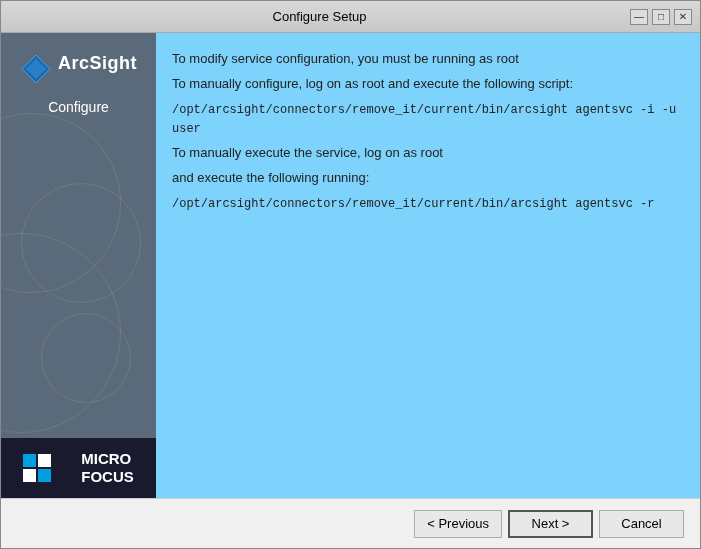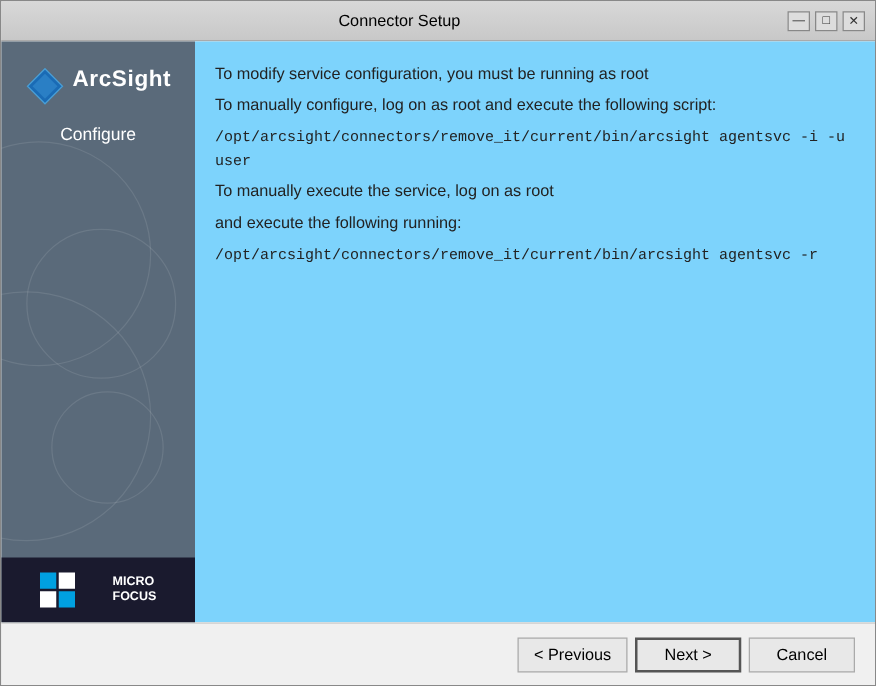--- a/index.html
+++ b/index.html
@@ -150,21 +150,21 @@
     .mf-cell {
       background: #00a0e0;
     }
 
     .mf-cell.white {
       background: white;
     }
 
     .mf-text {
       color: white;
-      font-size: 10px;
+      font-size: 15px;
       font-weight: bold;
       line-height: 1.2;
       text-transform: uppercase;
       margin-left: 26px;
     }
 
     .main-content {
       flex: 1;
       background: #7dd3fc;
       display: flex;
@@ -220,21 +220,21 @@
     .footer-btn.default-btn {
       border: 2px solid #555;
     }
   </style>
 </head>
 <body>
 
 <div class="window">
 
   <div class="title-bar">
-    <div class="title-bar-title">Connector Setup</div>
+    <div class="title-bar-title">Configure Setup</div>
     <div class="title-bar-controls">
       <div class="title-btn">—</div>
       <div class="title-btn">□</div>
       <div class="title-btn">✕</div>
     </div>
   </div>
 
   <div class="window-body">
 
     <div class="sidebar">

